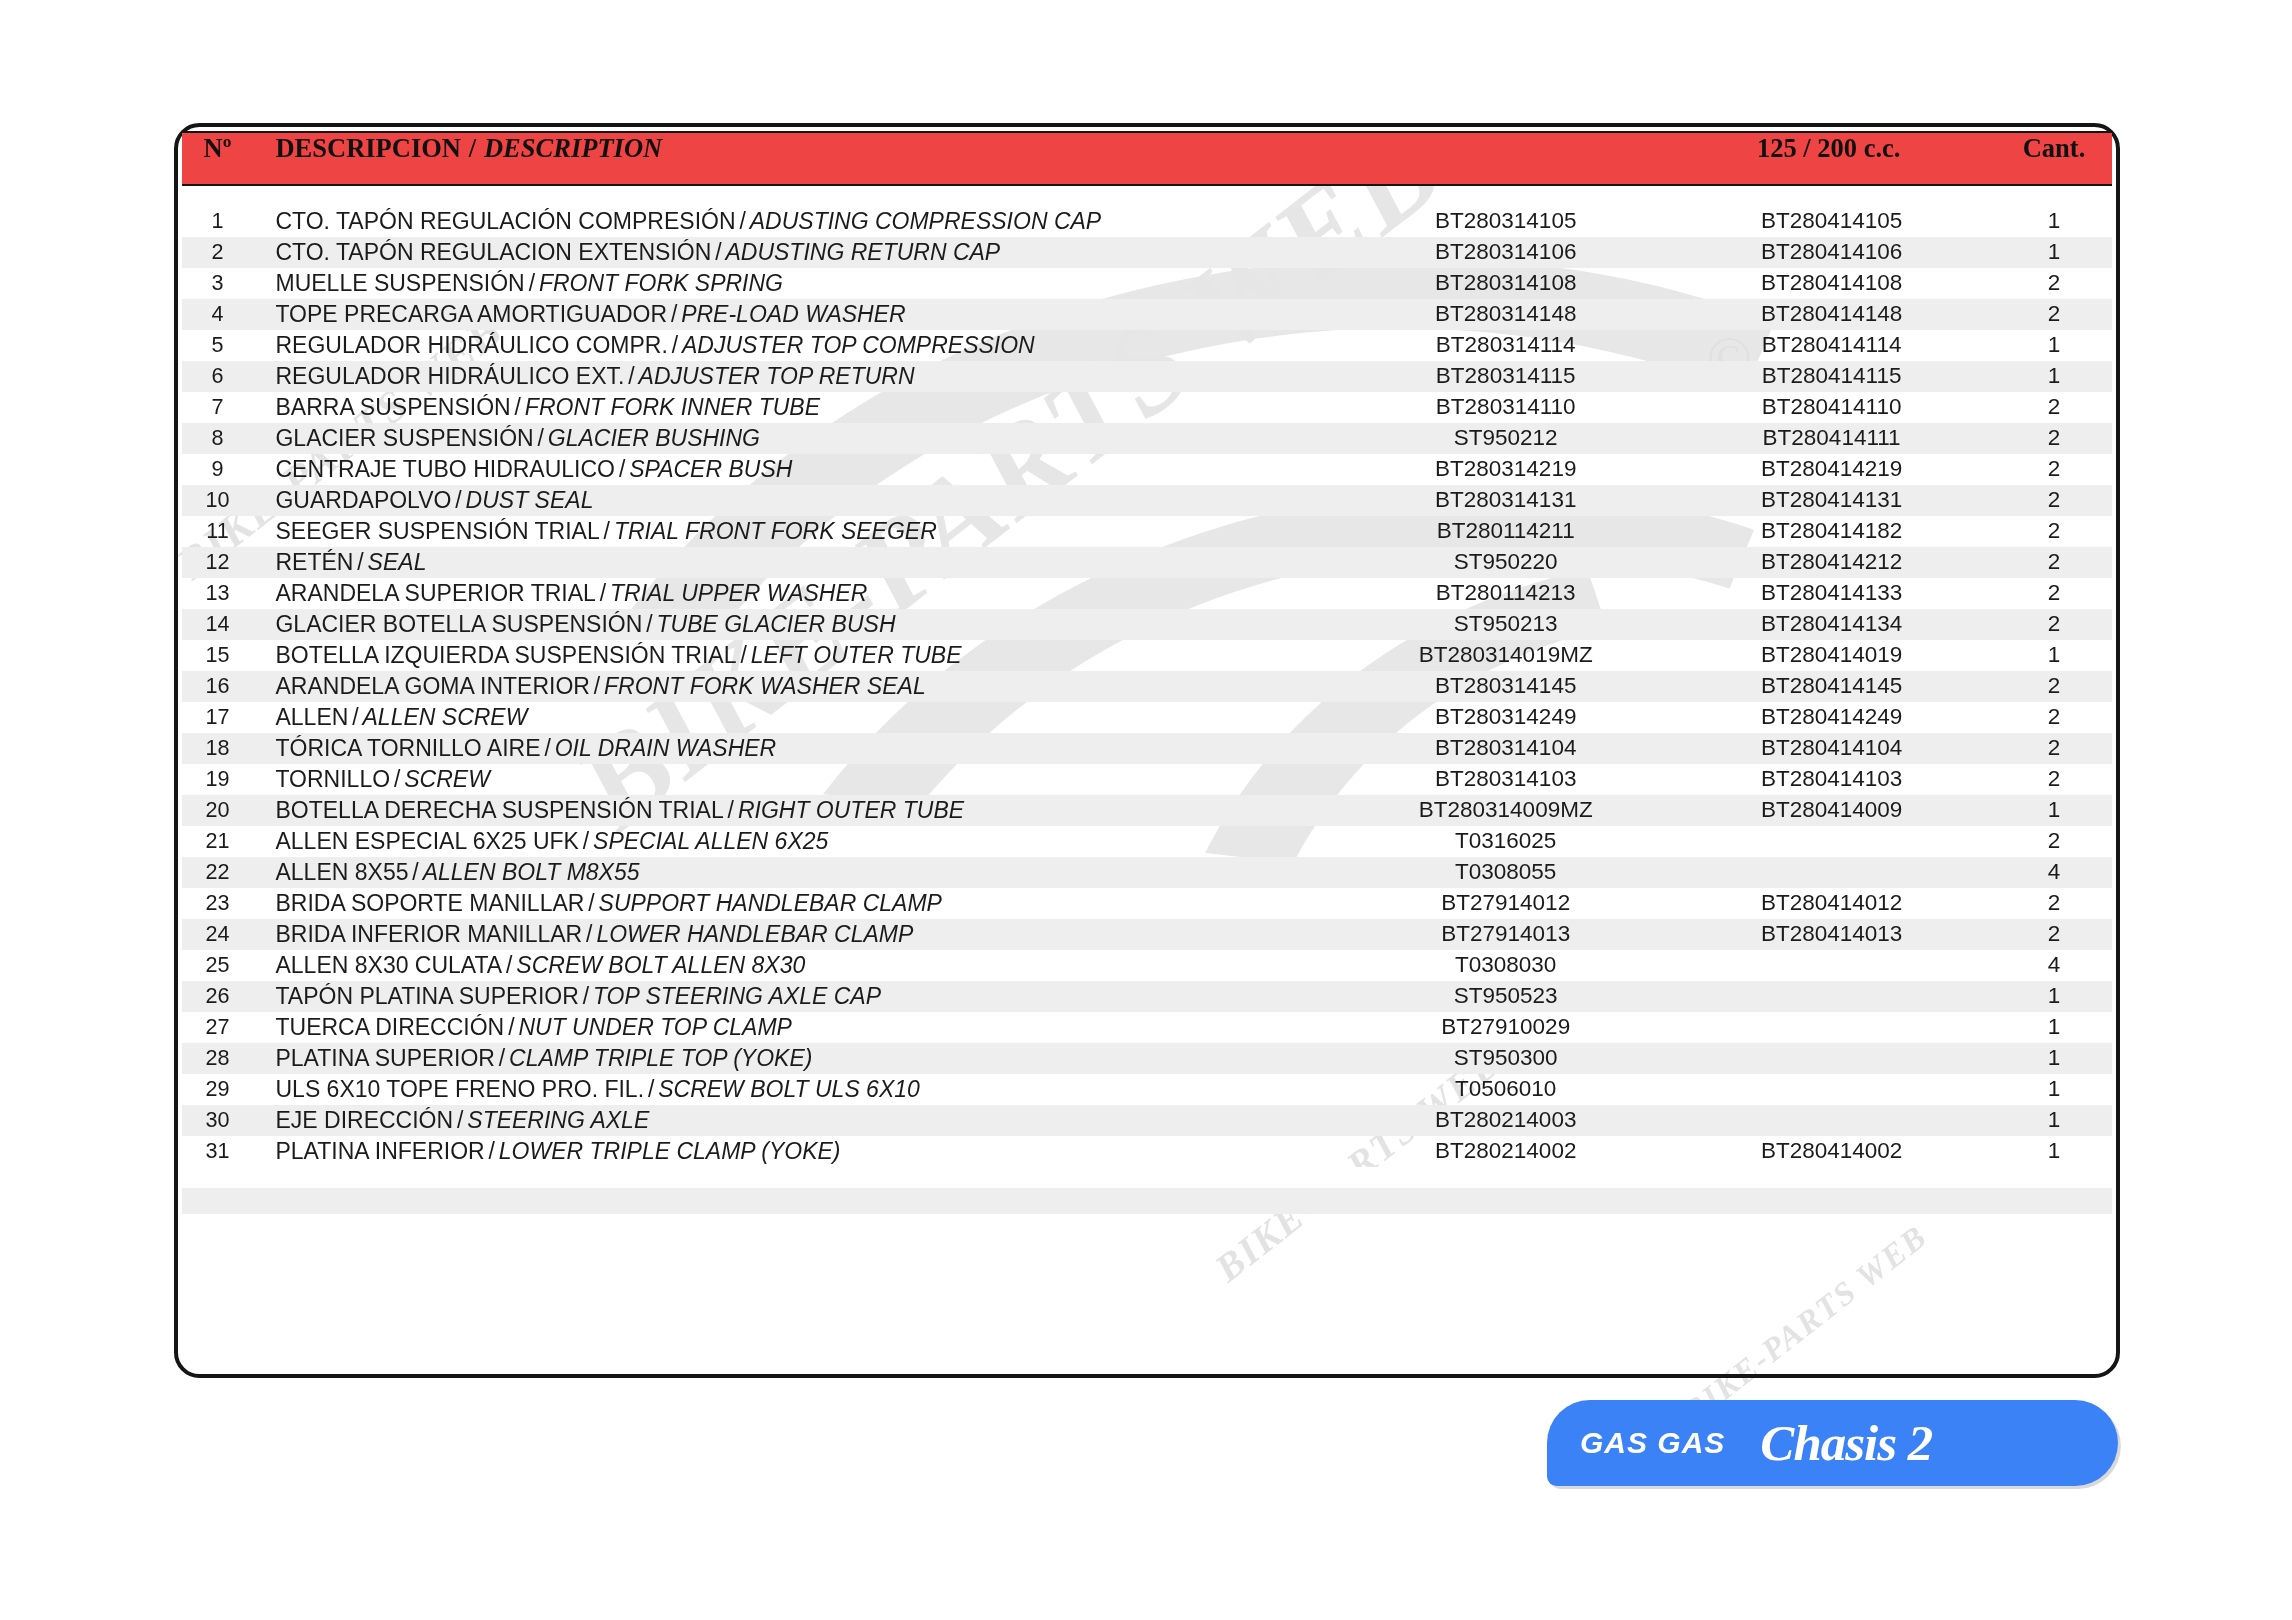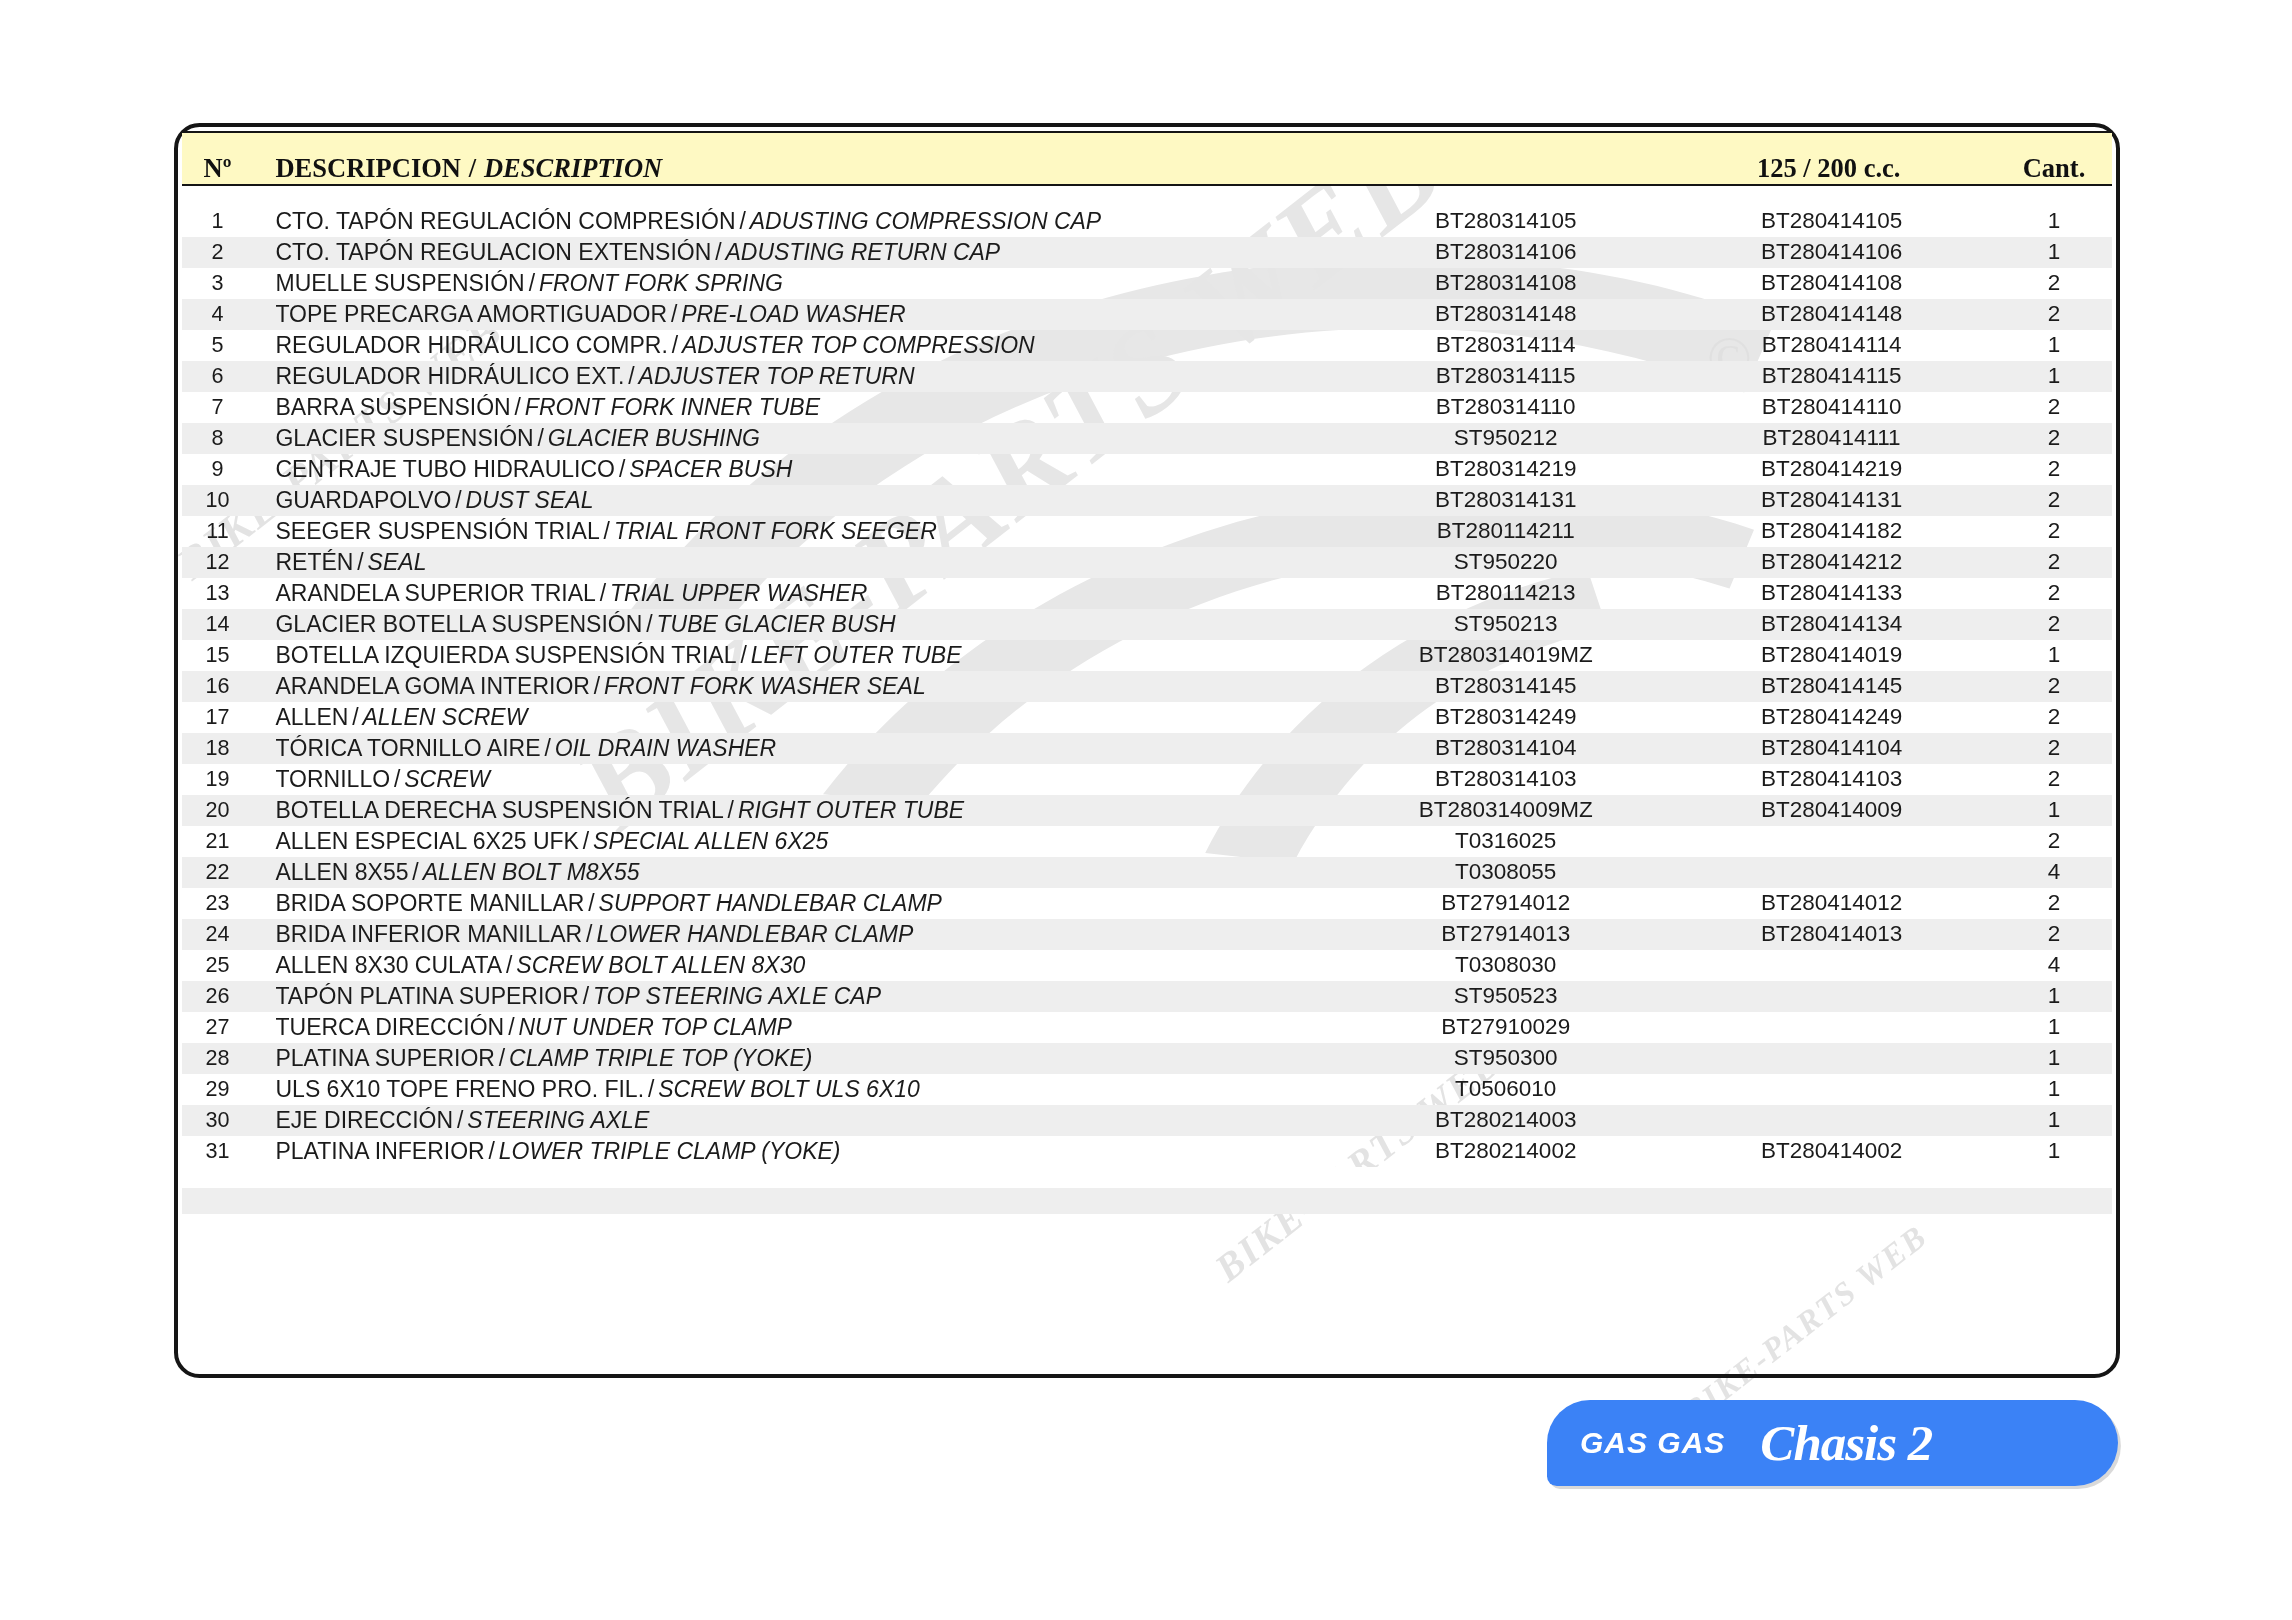--- a/index.html
+++ b/index.html
@@ -95,22 +95,22 @@
     position: absolute;
     left: 182px;
     top: 131px;
     width: 1930px;
     box-sizing: border-box;
   }
 
   
   .thead {
     display: flex;
-    align-items: flex-end;
-    background: #fef9c3;
+    align-items: flex-start;
+    background: #ef4444;
     border-top: 2.9px solid #151515;
     border-bottom: 2.9px solid #151515;
     height: 51px;
     font-family: "Liberation Serif", serif;
     font-weight: bold;
   }
   .thead .cell {
     display: flex;
     align-items: center;
     font-size: 26.5px;

